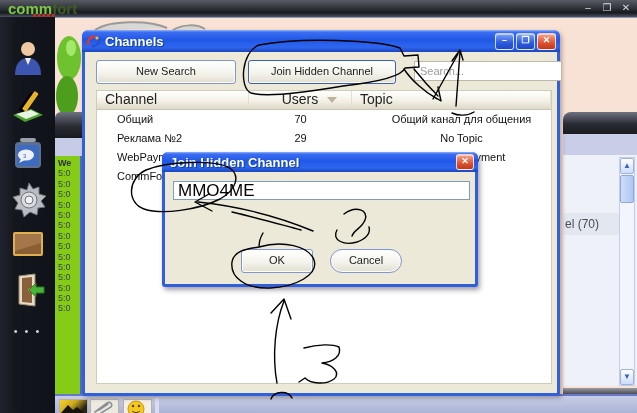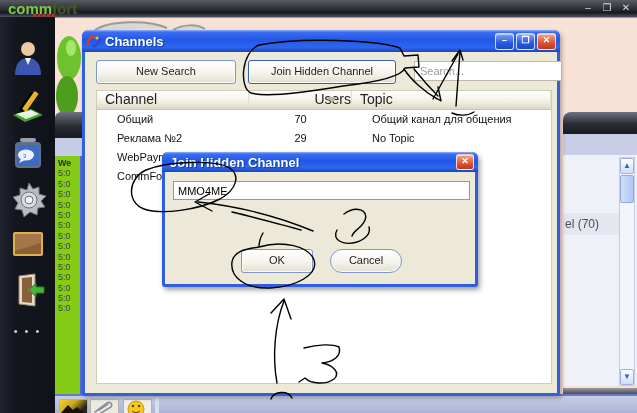--- a/index.html
+++ b/index.html
@@ -70,37 +70,37 @@
   .xp-push.default{border-color:#3b5cc0;}
 
   .search-box{position:absolute;height:20px;background:#fff;border:1px solid #bdb9a6;
     font-size:11px;color:#9b9b9b;line-height:18px;padding-left:5px;box-sizing:border-box;}
 
   #channel-list{position:absolute;left:11px;top:57px;width:456px;height:294px;background:#fff;border:1px solid #cfccba;box-sizing:border-box;}
   .list-header{display:flex;height:18px;background:linear-gradient(180deg,#ffffff,#f3f1e6 55%,#ddd9c8);
     border-bottom:1px solid #c9c5b0;font-size:14px;color:#222;}
   .list-header .hc{line-height:17px;padding-left:8px;border-right:1px solid #e3e0d2;box-sizing:border-box;position:relative;}
   .hc.c-channel{width:152px;}
-  .hc.c-users{width:103px;text-align:right;padding-left:0;}
+  .hc.c-users{width:103px;text-align:center;padding-left:0;}
   .hc.c-topic{flex:1;}
   .sort-arrow{position:absolute;right:14px;top:6px;width:0;height:0;border-left:5px solid transparent;
     border-right:5px solid transparent;border-top:6px solid #bcb39a;}
   .lrow{display:flex;height:19px;font-size:11px;color:#111;}
   .lrow .lc{line-height:18px;padding-left:20px;white-space:nowrap;overflow:hidden;box-sizing:border-box;}
   .lc.c-channel{width:152px;}
   .lc.c-users{width:103px;text-align:center;padding-left:0;}
-  .lc.c-topic{flex:1;}
+  .lc.c-topic{flex:1;text-align:center;}
 
   
   #join-modal{position:absolute;left:162px;top:152px;width:316px;height:135px;z-index:20;
     background:#ece9d8;border:3px solid #2f5fdd;border-radius:6px 6px 3px 3px;
     box-shadow:2px 3px 5px rgba(50,40,60,.45);box-sizing:border-box;}
   #join-modal .xp-titlebar{height:20px;}
   #modal-input{position:absolute;left:8px;top:26px;width:297px;height:19px;border:1px solid #7f9db9;
-    background:#fff;font-size:11px;font-family:"Liberation Sans",sans-serif;color:#000;padding:0 4px;box-sizing:border-box;}
+    background:#fff;font-size:17px;font-family:"Liberation Sans",sans-serif;color:#000;padding:0 4px;box-sizing:border-box;}
   #ok-btn{left:76px;top:94px;width:70px;}
   #cancel-btn{left:165px;top:94px;width:70px;border-radius:12px;}
 
   
   #ink{position:absolute;left:0;top:0;width:637px;height:413px;z-index:30;pointer-events:none;}
   #ink path{fill:none;stroke:#000;stroke-width:1.4;stroke-linecap:round;stroke-linejoin:round;}
 </style>
 </head>
 <body>
 

